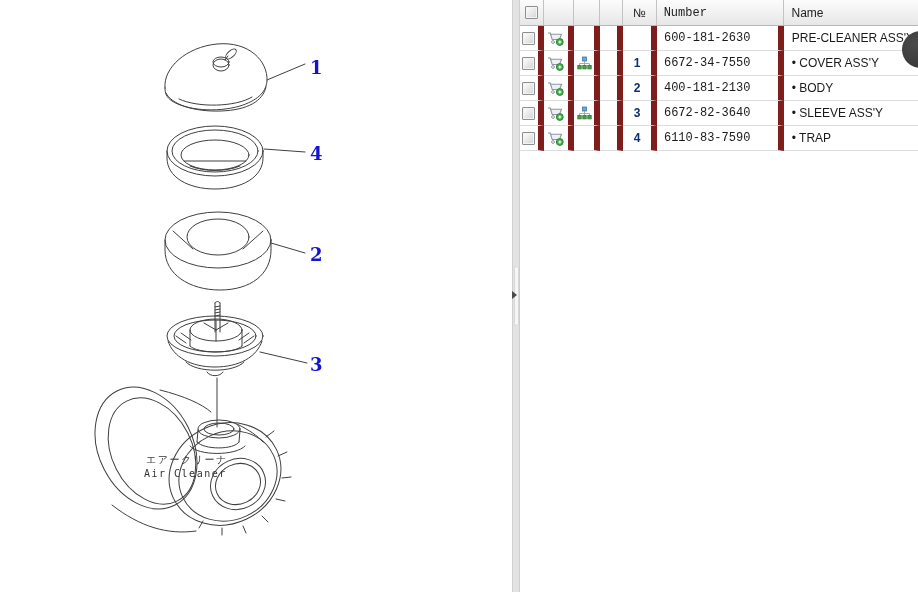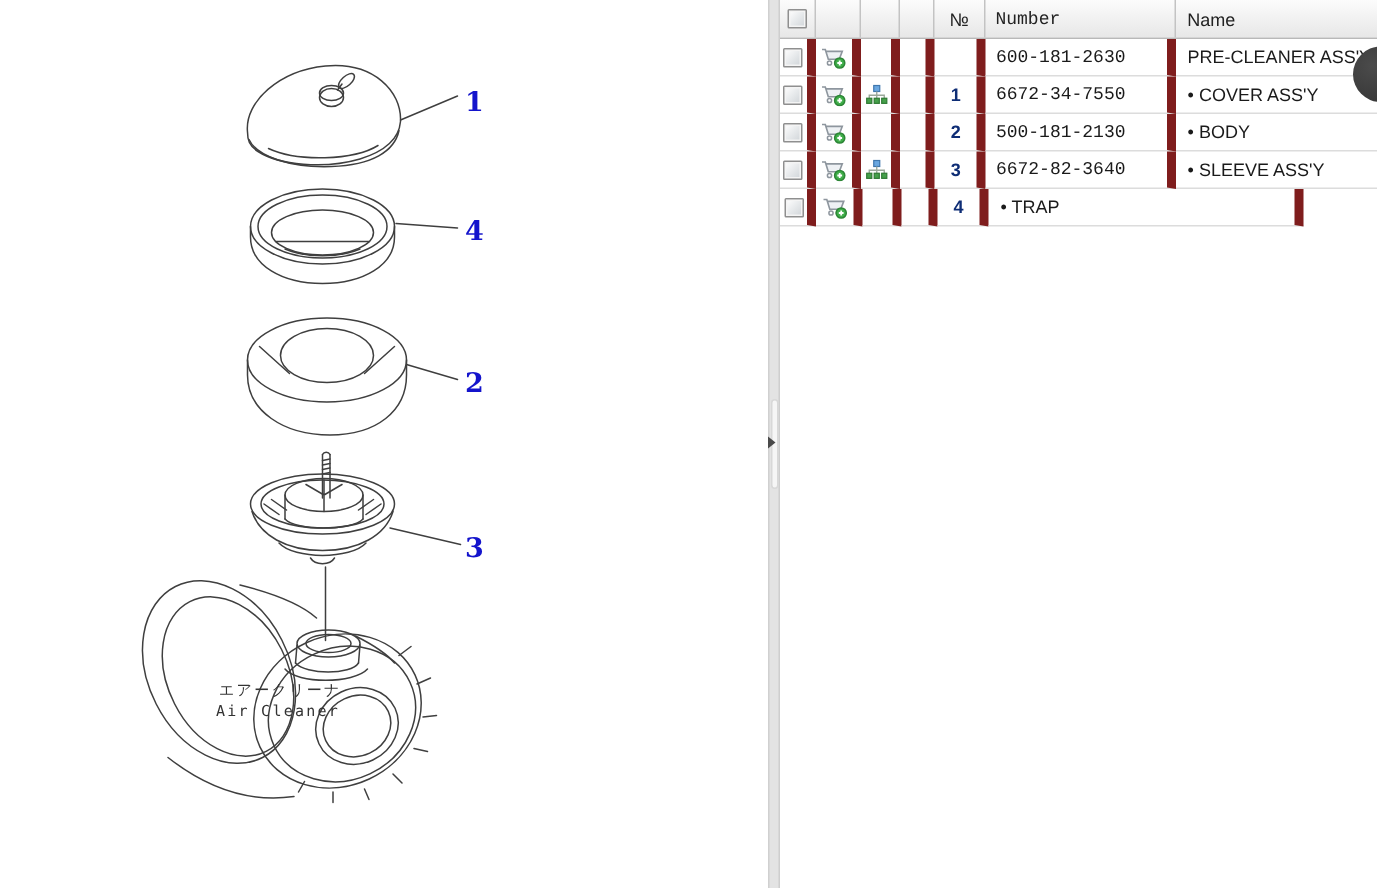--- a/index.html
+++ b/index.html
@@ -226,21 +226,21 @@
               <circle cx="6" cy="12" r="1.4" fill="#fff" stroke="#8e969e"></circle>
               <circle cx="11" cy="12" r="1.4" fill="#fff" stroke="#8e969e"></circle>
               <circle cx="12.8" cy="12" r="3.4" fill="#3fae49" stroke="#2d8636"></circle>
               <path d="M12.8 10.4 V13.6 M11.2 12 H14.4" stroke="#fff" stroke-width="1.2"></path>
             </svg>
         </span>
       </div>
       <div class="td c-tree"></div>
       <div class="td c-gap"></div>
       <div class="td c-no no-text">2</div>
-      <div class="td c-num">500-181-2130</div>
+      <div class="td c-num">400-181-2130</div>
       <div class="td c-name">• BODY</div>
     </div>
 
     <div class="tr">
       <div class="td c-check">
           <div class="checkbox"></div>
         </div>
       <div class="td c-cart">
         <span class="icon-btn">
           <svg width="17" height="16" viewBox="0 0 17 16">
@@ -280,19 +280,20 @@
               <circle cx="6" cy="12" r="1.4" fill="#fff" stroke="#8e969e"></circle>
               <circle cx="11" cy="12" r="1.4" fill="#fff" stroke="#8e969e"></circle>
               <circle cx="12.8" cy="12" r="3.4" fill="#3fae49" stroke="#2d8636"></circle>
               <path d="M12.8 10.4 V13.6 M11.2 12 H14.4" stroke="#fff" stroke-width="1.2"></path>
             </svg>
         </span>
       </div>
       <div class="td c-tree"></div>
       <div class="td c-gap"></div>
       <div class="td c-no no-text">4</div>
+      <div class="td c-num">6110-83-7590</div>
       <div class="td c-name">• TRAP</div>
     </div>
 
   </div>
 </div>
 
 <div class="floating-circle"></div>
 
 </body></html>

